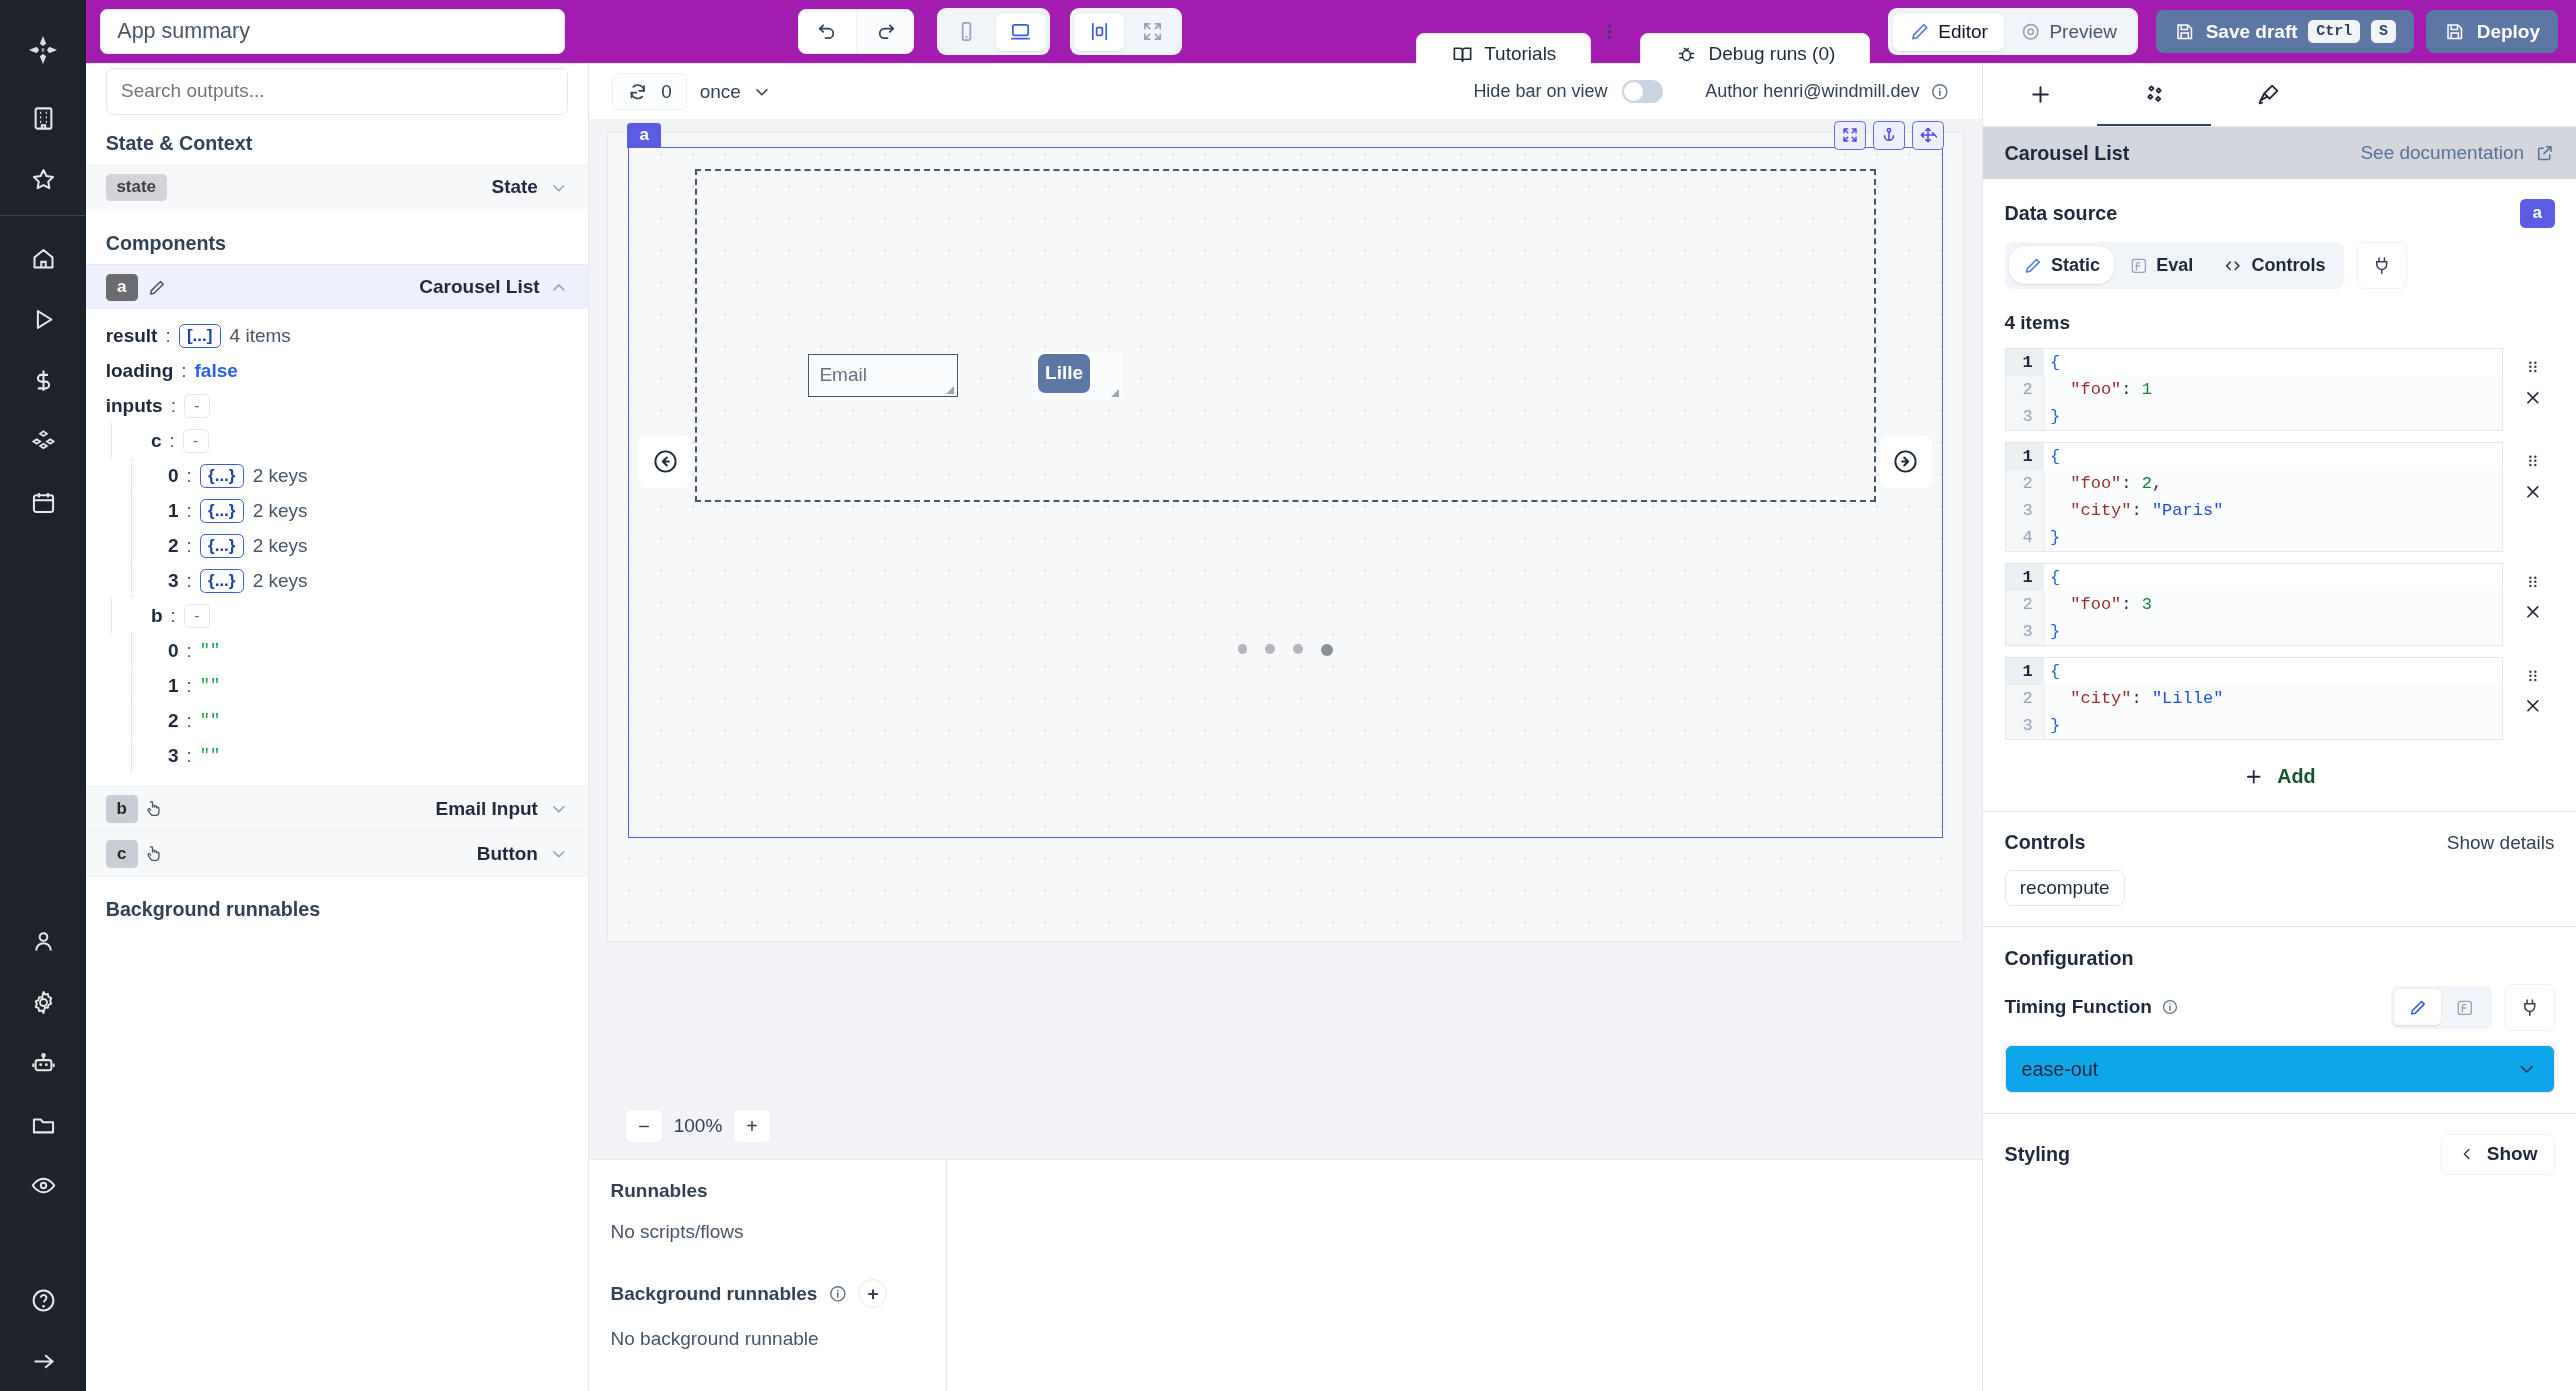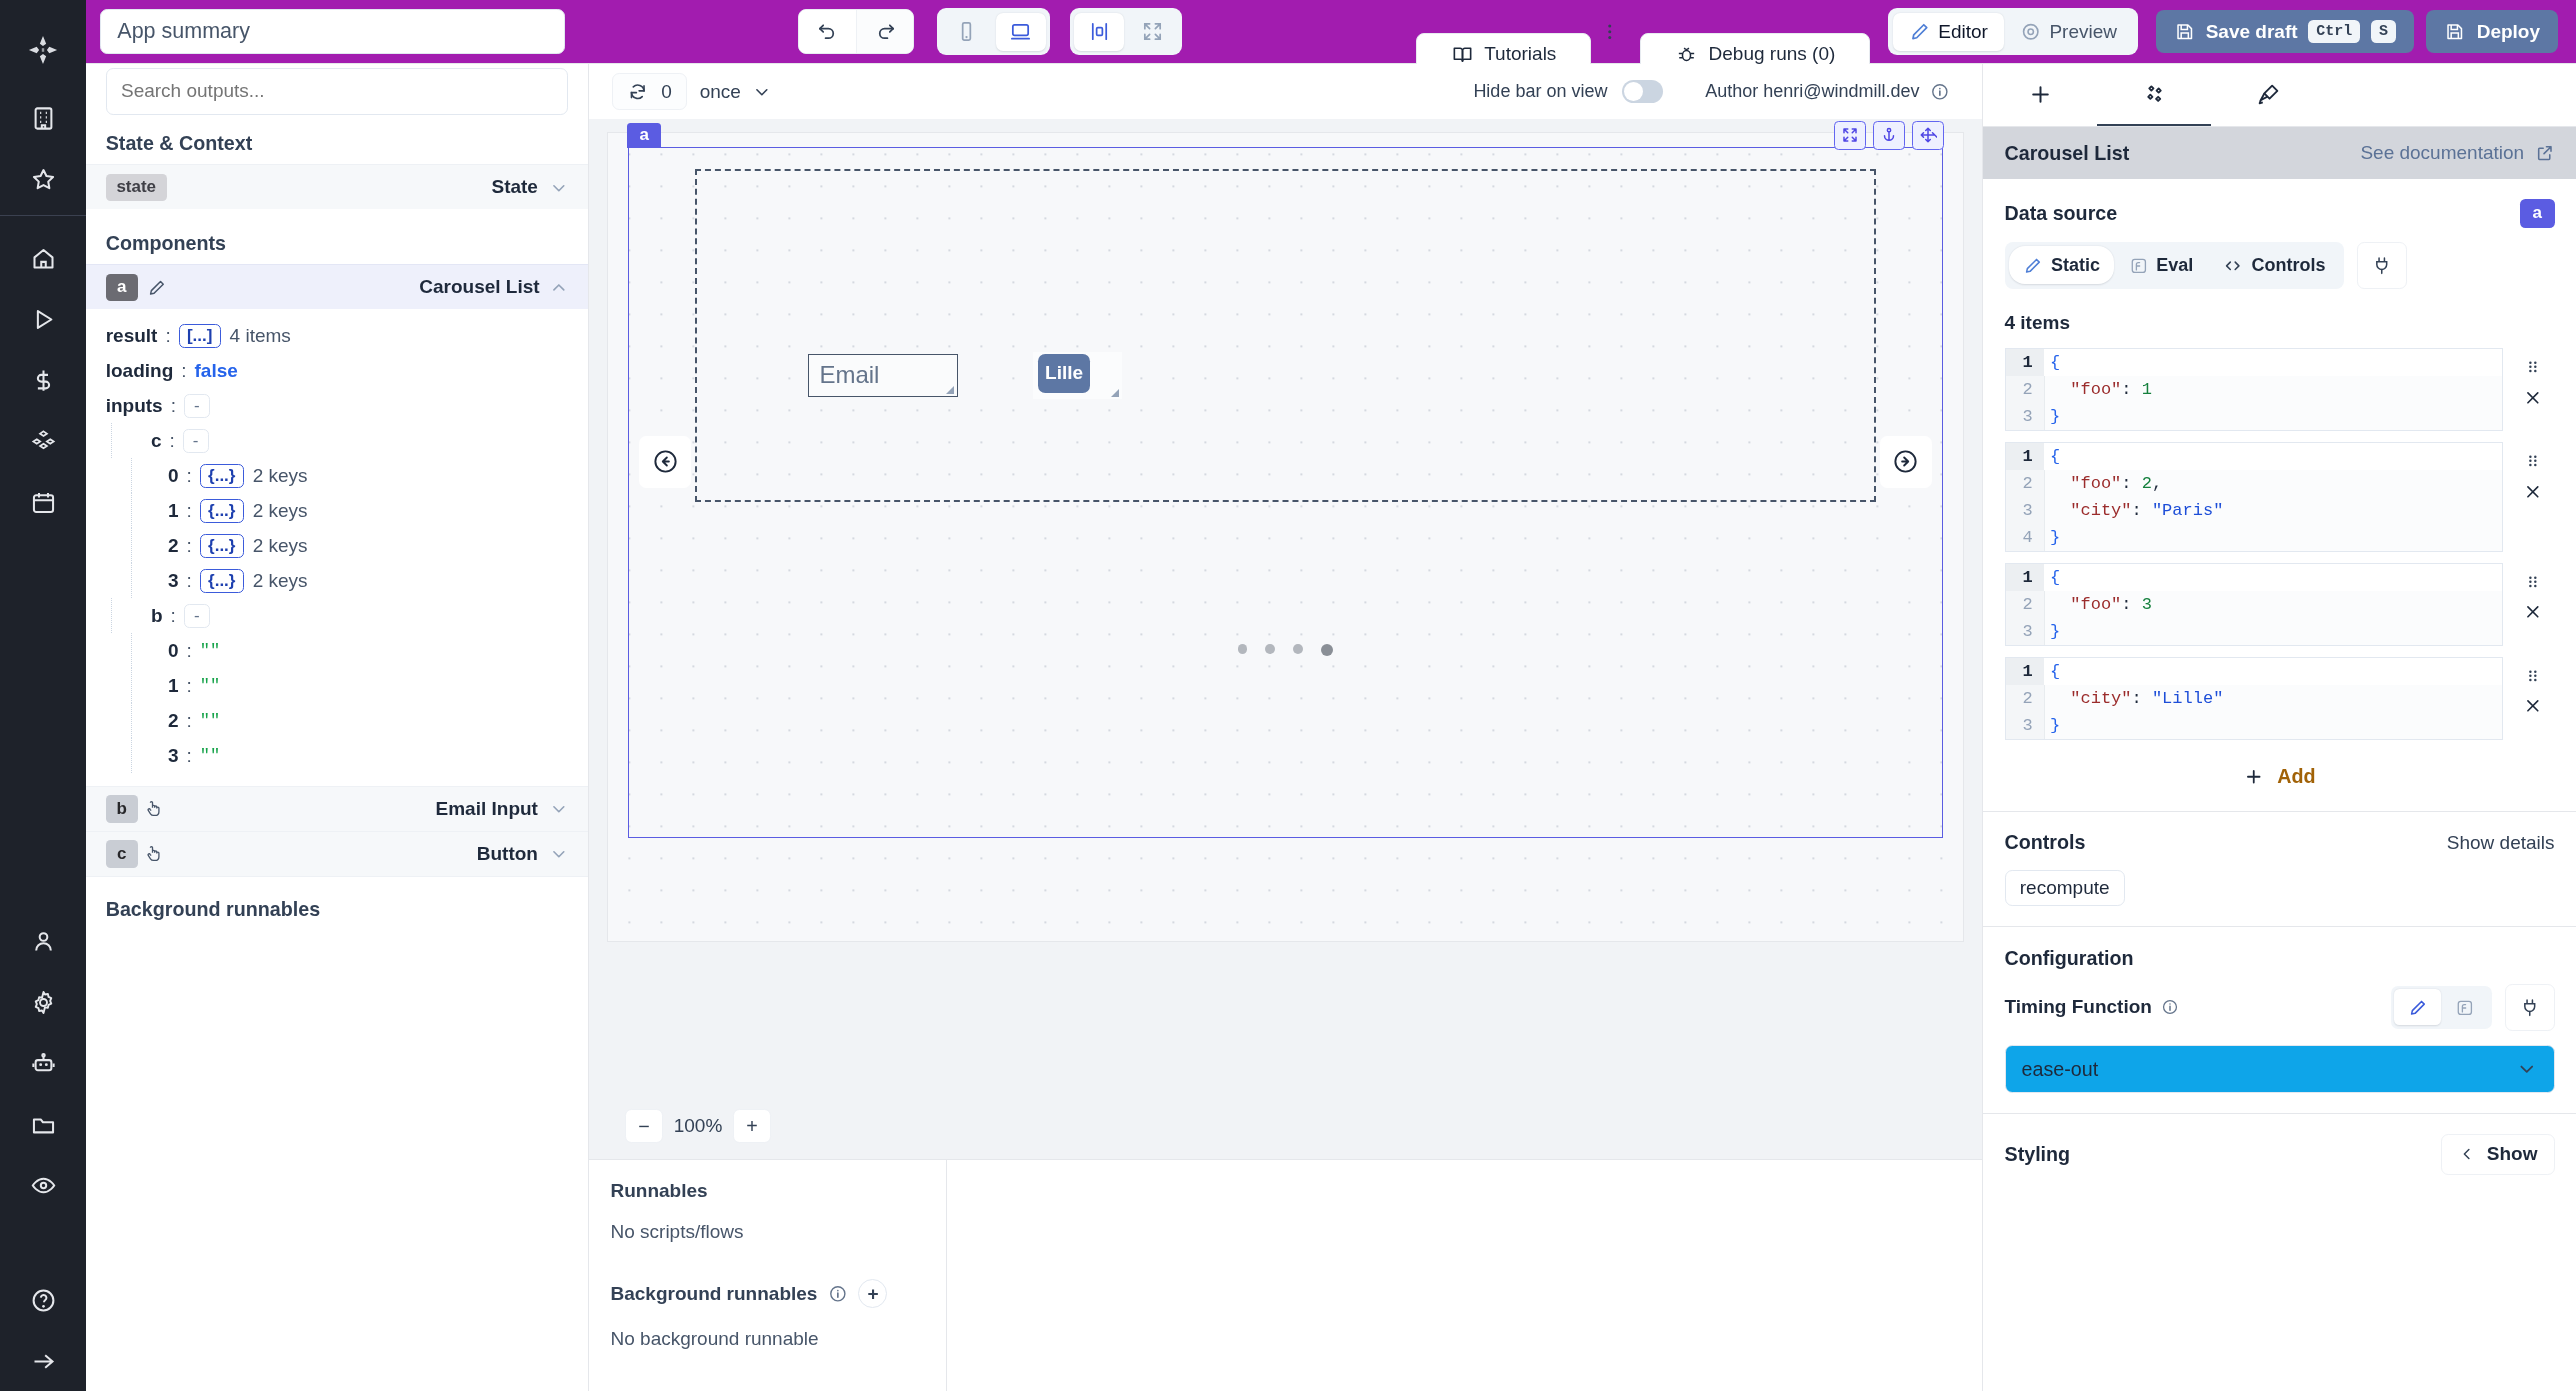--- a/index.html
+++ b/index.html
@@ -181,21 +181,21 @@
     width: 32px; height: 29px; border: 0.9px solid #6366f1; background: #eef0ff; border-radius: 4.5px;
     display: flex; align-items: center; justify-content: center; color: #4f46e5; cursor: pointer;
   }
   .inner-dashed {
     position: absolute; left: 66px; right: 66px; top: 21.5px; height: 333px;
     border: 2.7px dashed #475569;
   }
   .carousel-content { position: absolute; left: 0; right: 0; top: 179px; height: 107px; }
   .email-field {
     position: absolute; left: 179px; top: 27px; width: 150px; height: 43px;
-    border: 0.9px solid #475569; background: #fafbfc; color: #64748b; font-size: 24px;
+    border: 0.9px solid #475569; background: #fafbfc; color: #64748b; font-size: 19px;
     display: flex; align-items: center; padding-left: 10.7px;
   }
   .resize-corner {
     position: absolute; right: 2.7px; bottom: 1.8px; width: 0; height: 0;
     border-left: 8px solid transparent; border-bottom: 8px solid #94a3b8;
   }
   .lille-wrap { position: absolute; left: 404px; top: 25px; width: 89px; height: 47px; background:#fbfcfd; }
   .lille-btn {
     width: 52px; height: 39px; background: #5d77a4; color: #fff; border-radius: 7.2px; border:none;
     font-size: 19px; font-weight: bold; display:flex; align-items:center; justify-content:center;
@@ -276,21 +276,21 @@
   .code-text { flex:1 1 auto; padding-left: 5.4px; white-space: pre; border-left: 0.9px solid #e8ecef;}
   .code-line.first .code-text { background:#fff; border-left-color:transparent;}
   .tk-brace { color: #2563eb; }
   .tk-key { color: #9b2c2c; }
   .tk-num { color: #15803d; }
   .tk-str { color: #1d4ed8; }
   .tk-punc { color: #1e293b; }
   .row-actions { width: 43px; display:flex; flex-direction: column; align-items:center; justify-content:center; gap: 10.7px; padding-top: 9px;}
   .grip { color: #334155; cursor: grab; }
   .xbtn { color: #1e293b; cursor: pointer; font-size: 21.5px; line-height: 1; }
-  .add-row { display:flex; align-items:center; justify-content:center; gap: 12.5px; font-size: 19.7px; font-weight:bold; color:#a16207; padding: 19.7px 0 23px 0; cursor:pointer;}
+  .add-row { display:flex; align-items:center; justify-content:center; gap: 12.5px; font-size: 19.7px; font-weight:bold; color:#14532d; padding: 19.7px 0 23px 0; cursor:pointer;}
   .rp-divider { height: 0.9px; background: #e5e7eb; }
   .rp-block { padding: 19.7px 21.5px; }
   .show-details { margin-left: auto; font-size: 19px; color: #334155; cursor: pointer; }
   .pill-chip {
     display:inline-flex; align-items:center; height: 36px; padding: 0 14.3px; border: 0.9px solid #e2e8f0;
     border-radius: 7.2px; font-size: 19px; color:#1e293b; background:#fff; margin-top: 16px; cursor: pointer;
   }
   .cfg-row { display:flex; align-items:center; margin-top: 14.3px; }
   .cfg-label { font-size: 19px; font-weight: bold; color:#1e293b; display:inline-flex; align-items:center; gap: 9px; }
   .cfg-seg { margin-left: auto; display:inline-flex; background:#f1f5f9; border-radius: 7.2px; padding: 3.6px; }

